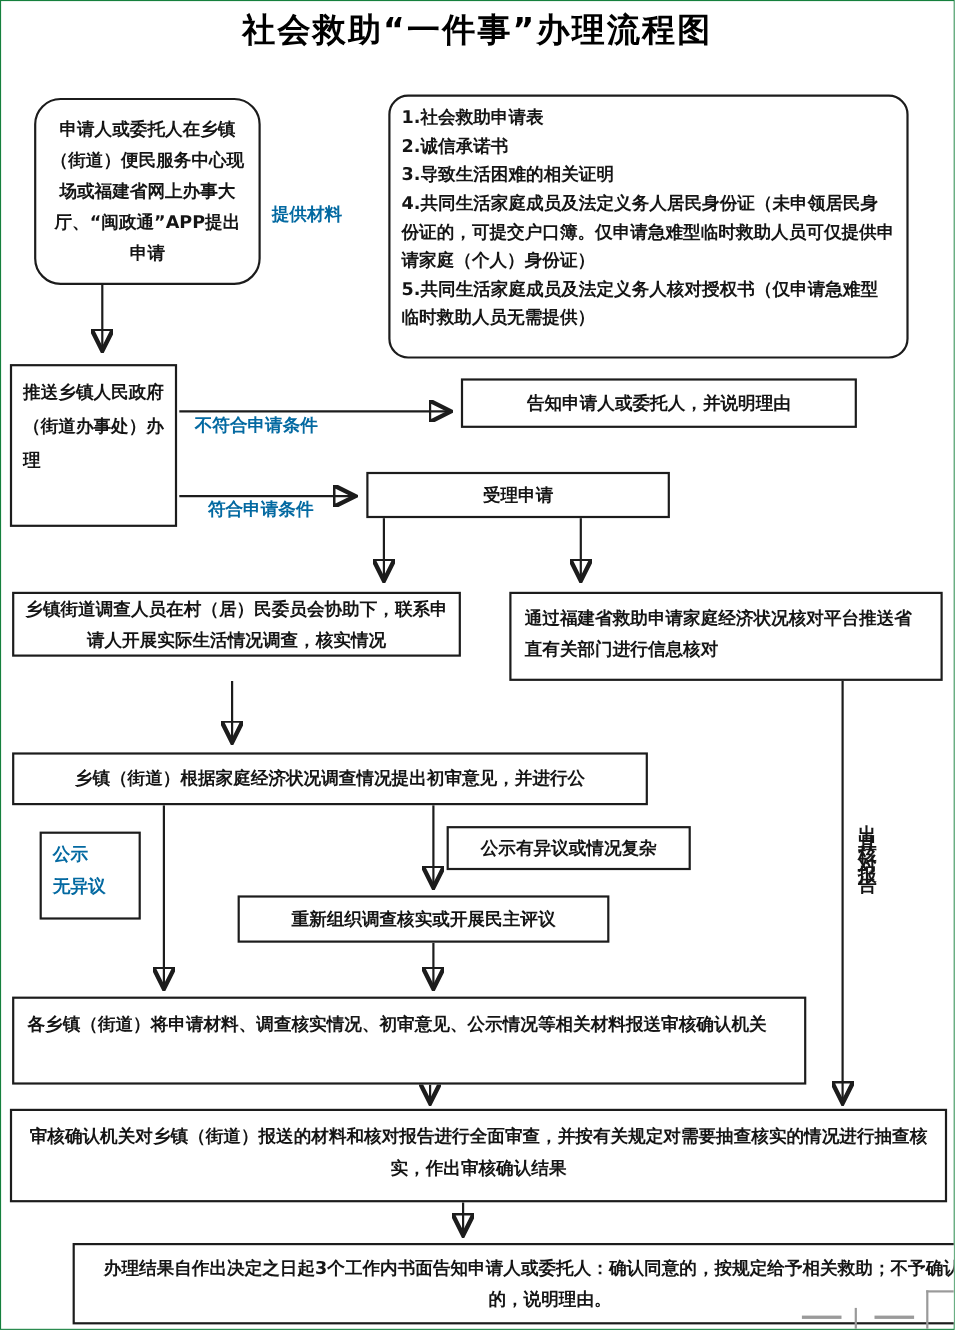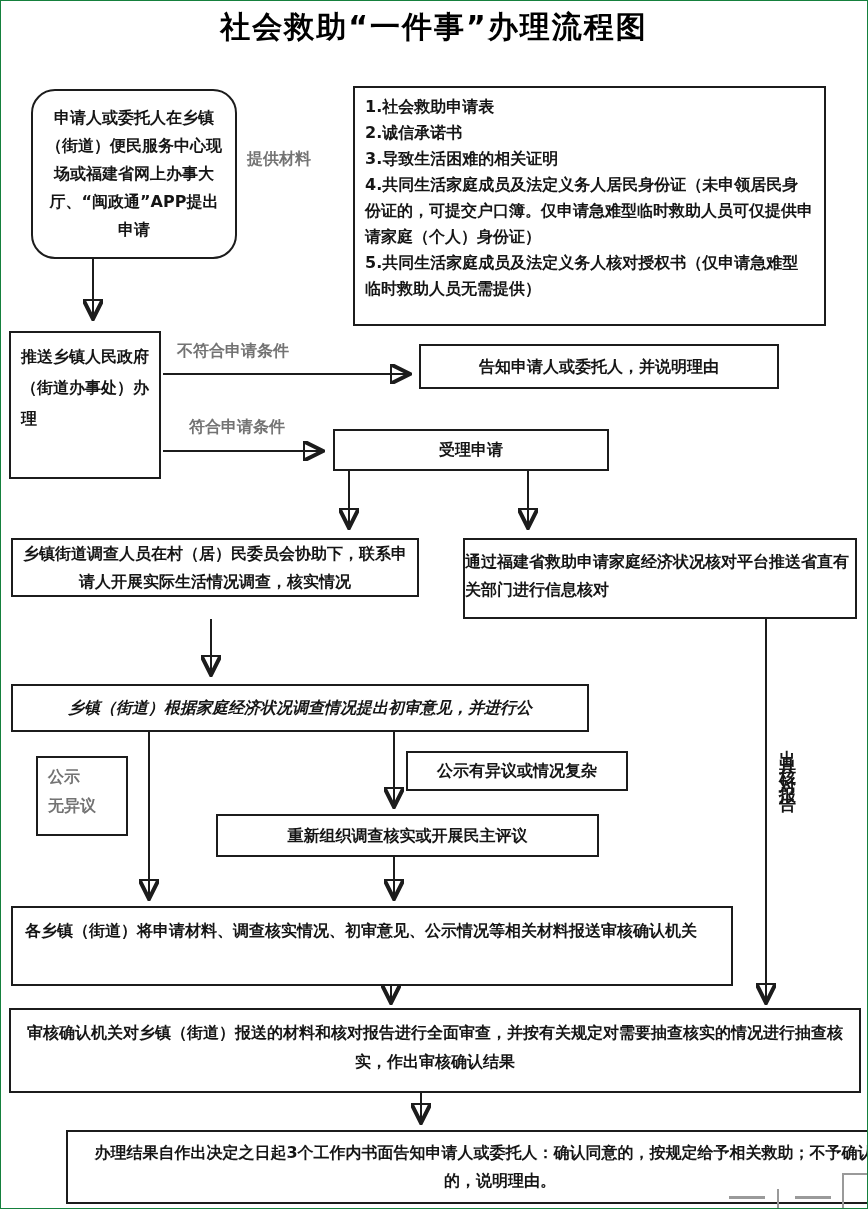--- a/index.html
+++ b/index.html
@@ -24,22 +24,23 @@
     background: #ffffff;
     font-weight: bold;
     font-size: 16px;
     line-height: 28px;
     color: #151515;
   }
   .center { display: flex; align-items: center; justify-content: center; text-align: center; }
   .leftpad { padding: 8px 12px; text-align: left; }
   .rounded { border-radius: 24px; }
   .label {
-    position: absolute; font-weight: bold; font-size: 16px; color: #737373;
+    position: absolute; font-weight: bold; font-size: 16px; color: #0369a1;
     white-space: pre-line;
+    margin-top: 36px;
   }
   .vertical-label {
     position: absolute;
     writing-mode: vertical-lr;
     text-orientation: upright;
     font-weight: bold; font-size: 17px;
     letter-spacing: 9px;
     color: #151515;
   }
   svg.arrows { position: absolute; left: 0; top: 0; pointer-events: none; }
@@ -73,21 +74,21 @@
     <path d="M765 618 V1000" marker-end="url(#ah)"></path>
     <path d="M420 1092 V1120" marker-end="url(#ah)"></path>
   </svg>
 
   <div class="box rounded center" style="left:30px; top:88px; width:206px; height:170px; padding:20px 12px; line-height:28px;">
     <span>申请人或委托人在乡镇（街道）便民服务中心现场或福建省网上办事大厅、“闽政通”APP提出申请</span>
   </div>
 
   <div class="label" style="left:246px; top:148px;">提供材料</div>
 
-  <div class="box" style="left:352px; top:85px; width:473px; height:240px; padding:6px 10px; line-height:26px;">
+  <div class="box" style="left:352px; top:85px; width:473px; height:240px; padding:6px 10px; line-height:26px;border-radius:18px;">
     <div class="materials-item">1.社会救助申请表</div>
     <div class="materials-item">2.诚信承诺书</div>
     <div class="materials-item">3.导致生活困难的相关证明</div>
     <div class="materials-item">4.共同生活家庭成员及法定义务人居民身份证（未申领居民身份证的，可提交户口簿。仅申请急难型临时救助人员可仅提供申请家庭（个人）身份证）</div>
     <div class="materials-item">5.共同生活家庭成员及法定义务人核对授权书（仅申请急难型临时救助人员无需提供）</div>
   </div>
 
   <div class="box" style="left:8px; top:330px; width:152px; height:148px; padding:8px 10px; line-height:31px;">
     <span>推送乡镇人民政府（街道办事处）办理</span>
   </div>
@@ -100,38 +101,38 @@
   </div>
 
   <div class="box center" style="left:332px; top:428px; width:276px; height:42px;">
     <span>受理申请</span>
   </div>
 
   <div class="box center" style="left:10px; top:537px; width:408px; height:59px; padding:4px 8px;">
     <span>乡镇街道调查人员在村（居）民委员会协助下，联系申请人开展实际生活情况调查，核实情况</span>
   </div>
 
-  <div class="box leftpad" style="left:462px; top:537px; width:394px; height:81px; padding:8px 0;">
+  <div class="box leftpad" style="left:462px; top:537px; width:394px; height:81px; padding:8px 12px;">
     <span>通过福建省救助申请家庭经济状况核对平台推送省直有关部门进行信息核对</span>
   </div>
 
-  <div class="box center" style="left:10px; top:683px; width:578px; height:48px;font-style:italic;">
+  <div class="box center" style="left:10px; top:683px; width:578px; height:48px;">
     <span>乡镇（街道）根据家庭经济状况调查情况提出初审意见，并进行公</span>
   </div>
 
   <div class="box" style="left:35px; top:755px; width:92px; height:80px; padding:4px 10px; line-height:29px;">
     <span class="label" style="position:static;">公示
 无异议</span>
   </div>
 
   <div class="box center" style="left:405px; top:750px; width:222px; height:40px;">
     <span>公示有异议或情况复杂</span>
   </div>
 
-  <div class="box center" style="left:215px; top:813px; width:383px; height:43px;">
+  <div class="box center" style="left:215px; top:813px; width:338px; height:43px;">
     <span>重新组织调查核实或开展民主评议</span>
   </div>
 
   <div class="vertical-label" style="left:776px; top:735px; height:180px;">出具核对报告</div>
 
   <div class="box leftpad" style="left:10px; top:905px; width:722px; height:80px; line-height:29px;">
     <span>各乡镇（街道）将申请材料、调查核实情况、初审意见、公示情况等相关材料报送审核确认机关</span>
   </div>
 
   <div class="box leftpad" style="left:8px; top:1007px; width:852px; height:85px; line-height:29px;text-align:center;">

